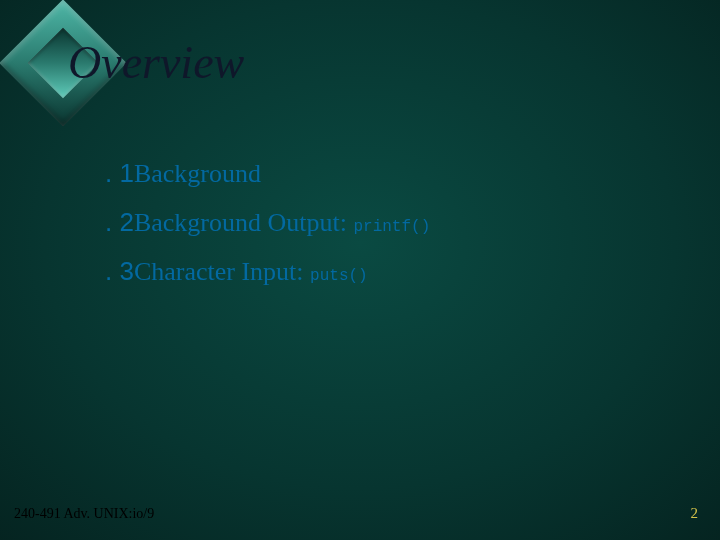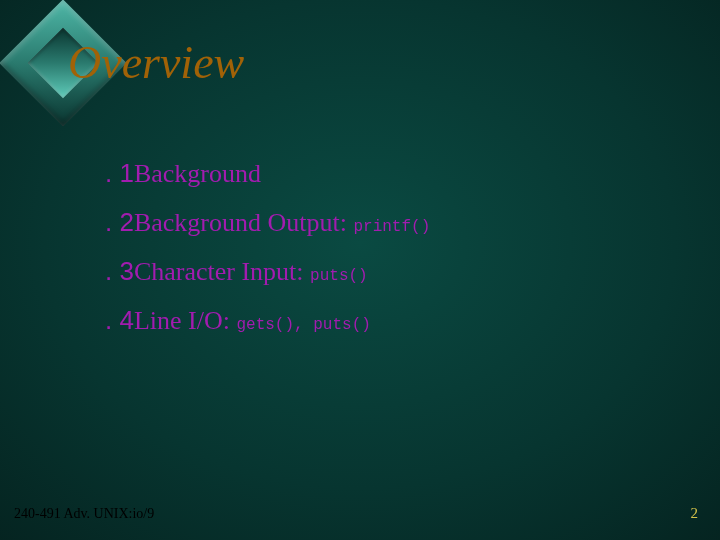--- a/index.html
+++ b/index.html
@@ -30,31 +30,31 @@
     inset: 20px;
     background: linear-gradient(135deg, #0a3530 0%, #2a7a6e 50%, #5fccba 100%);
     box-shadow: inset -1px -1px 4px rgba(255,255,255,0.2), inset 1px 1px 4px rgba(0,0,0,0.4);
   }
   .title {
     position: absolute;
     top: 36px;
     left: 68px;
     font-style: italic;
     font-size: 46px;
-    color: #a16207;
+    color: #0f172a;
     font-weight: normal;
   }
   .list {
     position: absolute;
     top: 160px;
     left: 105px;
     right: 40px;
   }
   .list-item {
-    color: #a21caf;
+    color: #0369a1;
     font-size: 26px;
     line-height: 1.0;
     margin-bottom: 22px;
     font-family: Georgia, 'Times New Roman', serif;
   }
   .num {
     font-family: Arial, Helvetica, sans-serif;
     font-size: 26px;
   }
   .code {
@@ -91,19 +91,16 @@
 <div class="list">
   <div class="list-item">
     <span class="num">. 1</span><span>Background</span><span class="code"></span>
   </div>
   <div class="list-item">
     <span class="num">. 2</span><span>Background Output: </span><span class="code">printf()</span>
   </div>
   <div class="list-item">
     <span class="num">. 3</span><span>Character Input: </span><span class="code">puts()</span>
   </div>
-  <div class="list-item">
-    <span class="num">. 4</span><span>Line I/O: </span><span class="code">gets(), puts()</span>
-  </div>
 </div>
 
 <div class="footer-left">240-491 Adv. UNIX:io/9</div>
 <div class="footer-right">2</div>
 
 </body></html>

